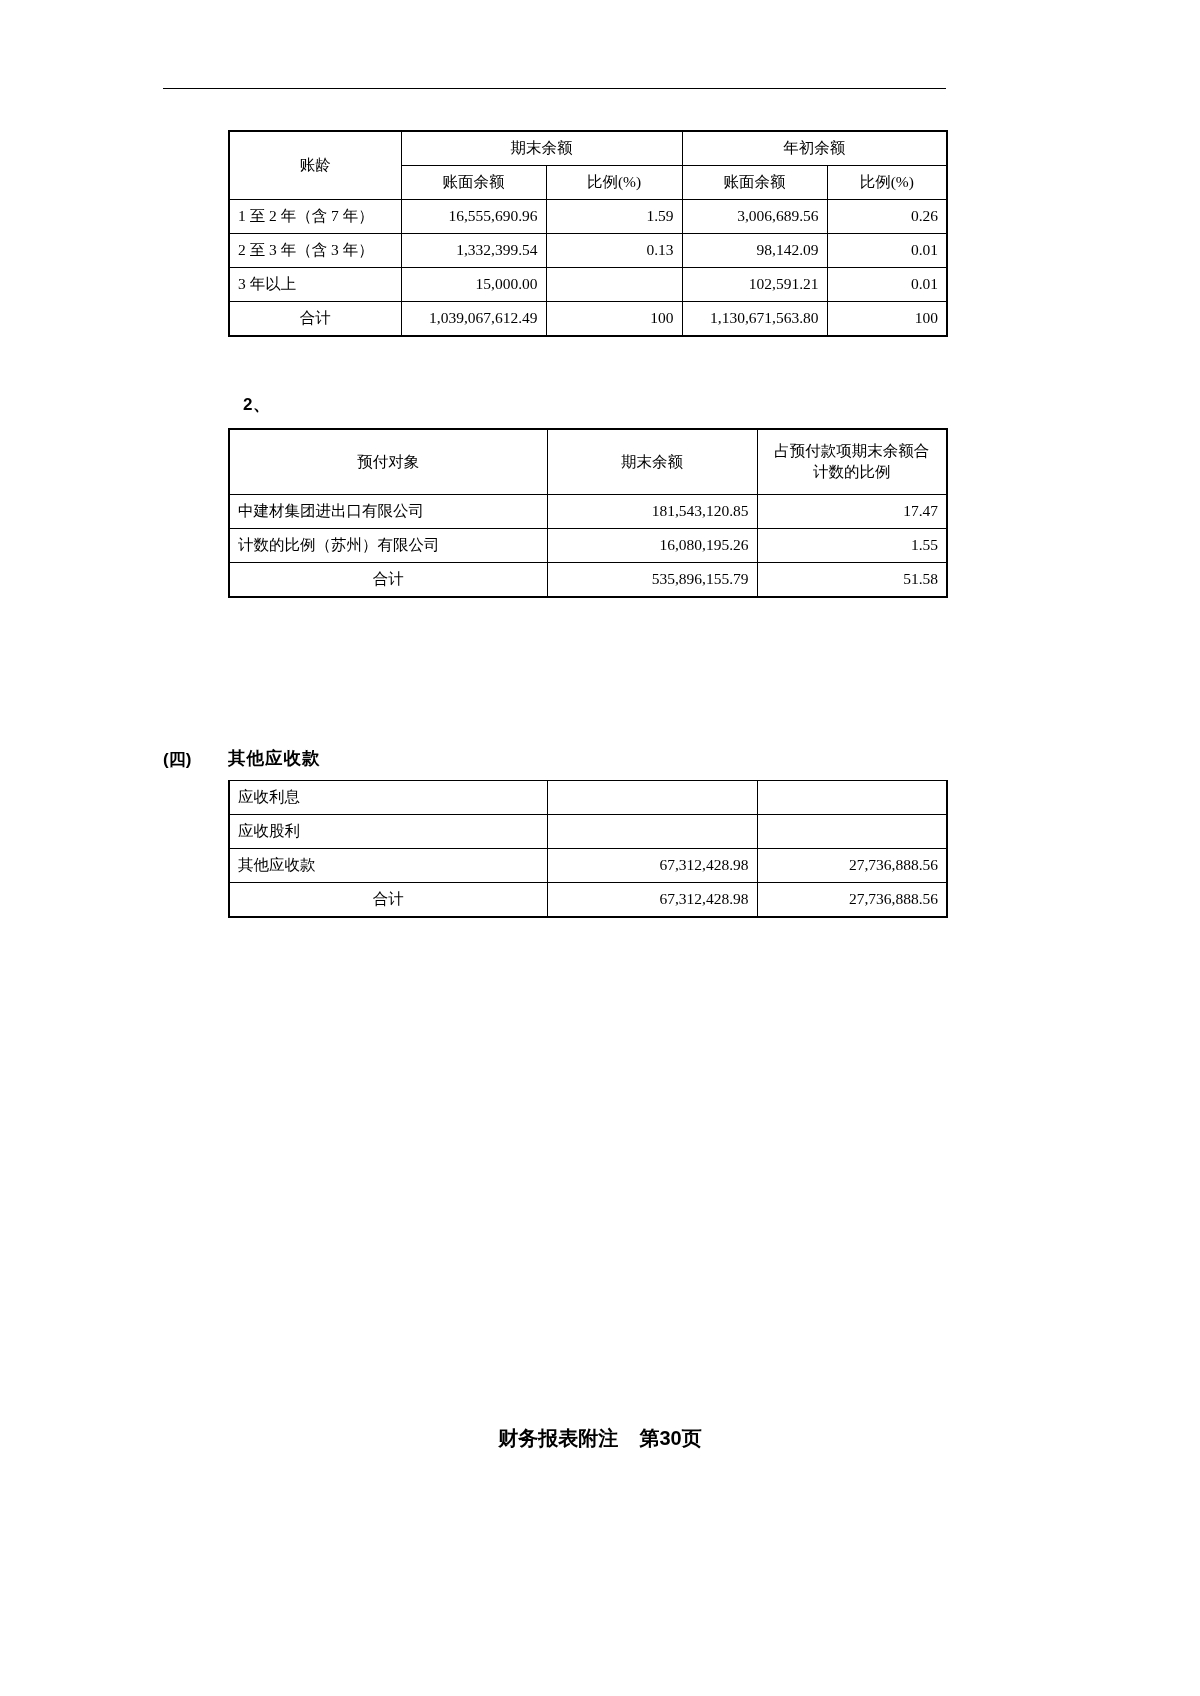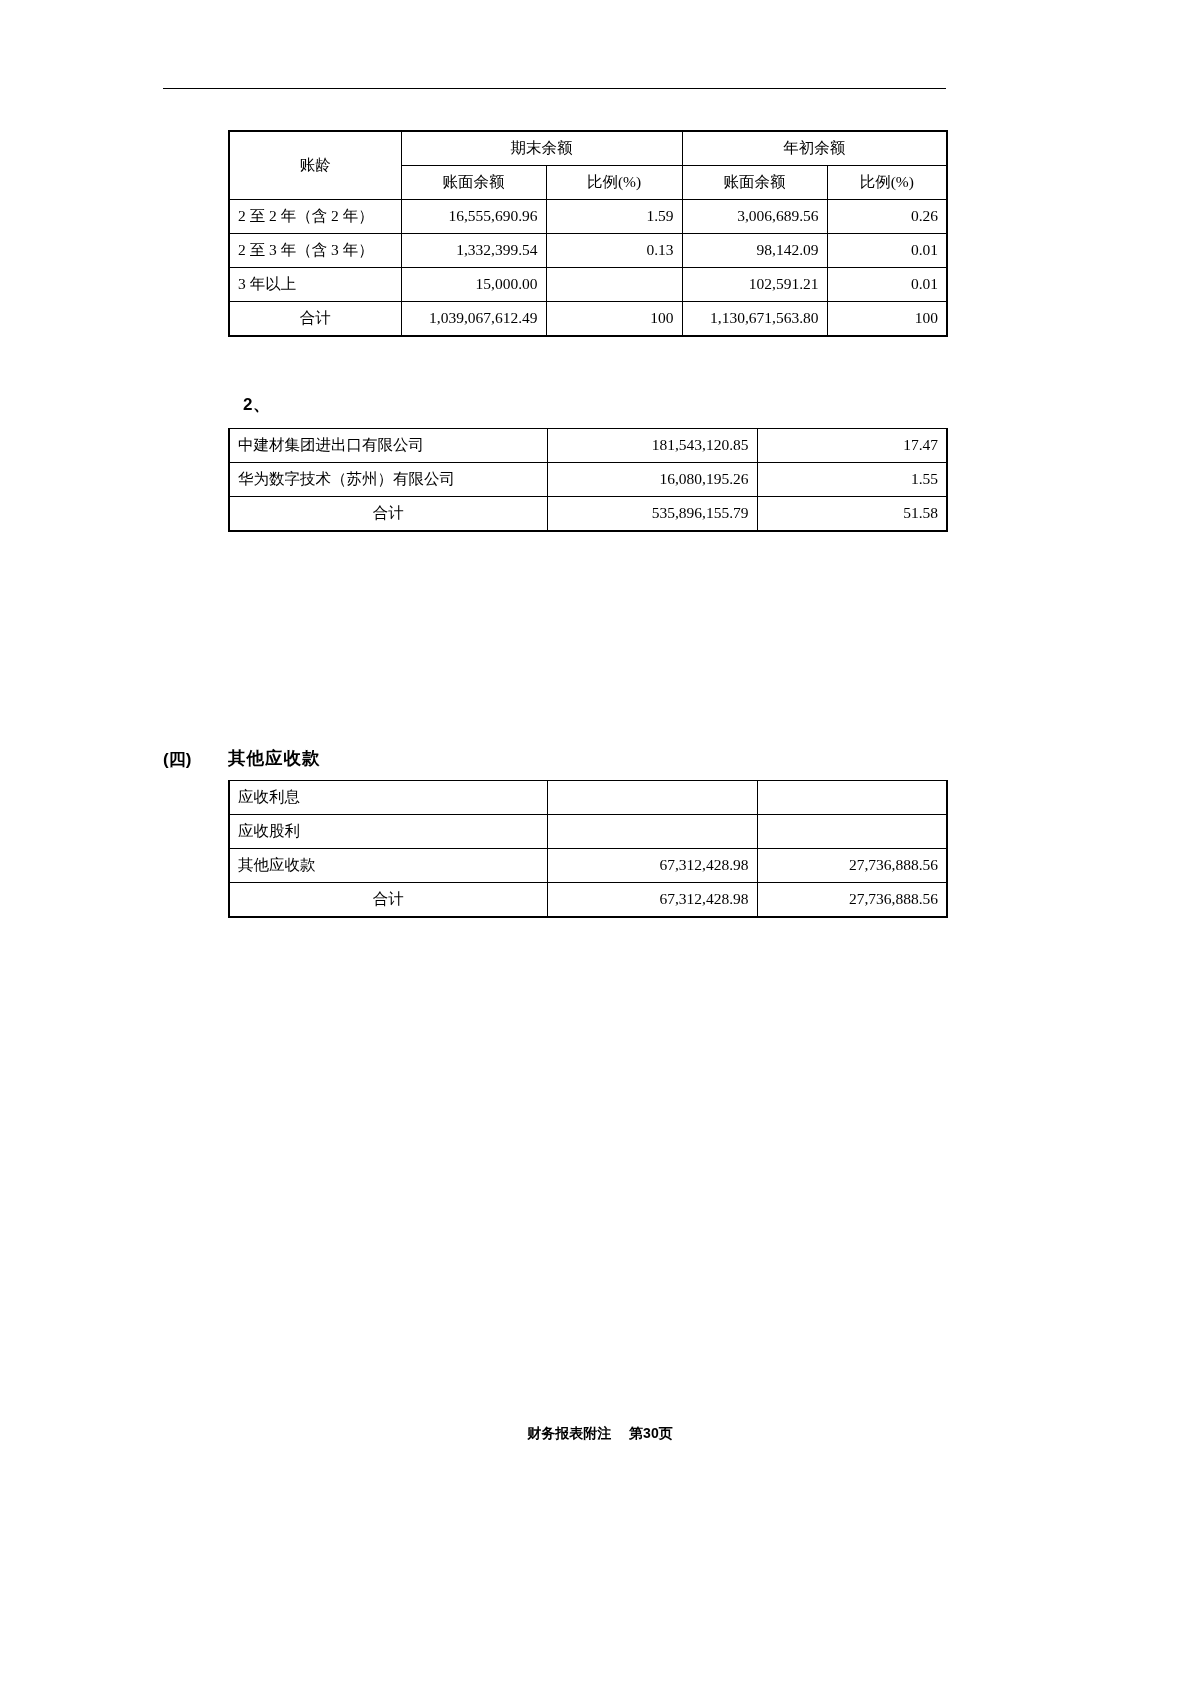--- a/index.html
+++ b/index.html
@@ -118,21 +118,21 @@
   #other-recv-table col.o1 { width: 318px; }
   #other-recv-table col.o2 { width: 210px; }
   #other-recv-table col.o3 { width: 190px; }
 
   .footer {
     position: absolute;
     left: 0;
     top: 1425px;
     width: 1200px;
     text-align: center;
-    font-size: 14px;
+    font-size: 20px;
     font-family: "Liberation Sans", sans-serif;
     font-weight: bold;
   }
   .footer .pg { font-weight: bold; }
   .cell-pad-lr { padding-left: 12px; padding-right: 12px; }
 </style>
 </head>
 <body>
 
 <div class="page">
@@ -154,21 +154,21 @@
         <td colspan="2" class="center thick-top thick-right">年初余额</td>
       </tr>
       <tr>
         <td class="center">账面余额</td>
         <td class="center">比例(%)</td>
         <td class="center">账面余额</td>
         <td class="center thick-right">比例(%)</td>
       </tr>
 
       <tr>
-        <td class="left thick-left cell-pad-lr">2 至 2 年（含 2 年）</td>
+        <td class="left thick-left cell-pad-lr">1 至 2 年（含 7 年）</td>
         <td class="right">16,555,690.96</td>
         <td class="right">1.59</td>
         <td class="right">3,006,689.56</td>
         <td class="right thick-right">0.26</td>
       </tr>
       <tr>
         <td class="left thick-left cell-pad-lr">2 至 3 年（含 3 年）</td>
         <td class="right">1,332,399.54</td>
         <td class="right">0.13</td>
         <td class="right">98,142.09</td>
@@ -193,28 +193,36 @@
 
   <div class="sec-heading" id="heading-2-num">2、</div>
 
   <table class="doc" id="prepay-table">
     <colgroup>
       <col class="p1">
         <col class="p2">
         <col class="p3">
     </colgroup>
     <tbody>
+      <tr>
+        <td class="center thick-top thick-left" style="height:52px;">预付对象</td>
+        <td class="center thick-top">期末余额</td>
+        <td class="center thick-top thick-right">
+          <div>占预付款项期末余额合</div>
+          <div>计数的比例</div>
+        </td>
+      </tr>
 
       <tr>
         <td class="left thick-left cell-pad-lr">中建材集团进出口有限公司</td>
         <td class="right">181,543,120.85</td>
         <td class="right thick-right">17.47</td>
       </tr>
       <tr>
-        <td class="left thick-left cell-pad-lr">华为数字技术（苏州）有限公司</td>
+        <td class="left thick-left cell-pad-lr">计数的比例（苏州）有限公司</td>
         <td class="right">16,080,195.26</td>
         <td class="right thick-right">1.55</td>
       </tr>
       <tr>
         <td class="center thick-left thick-bottom">合计</td>
         <td class="right thick-bottom">535,896,155.79</td>
         <td class="right thick-bottom thick-right">51.58</td>
       </tr>
     </tbody>
   </table>

